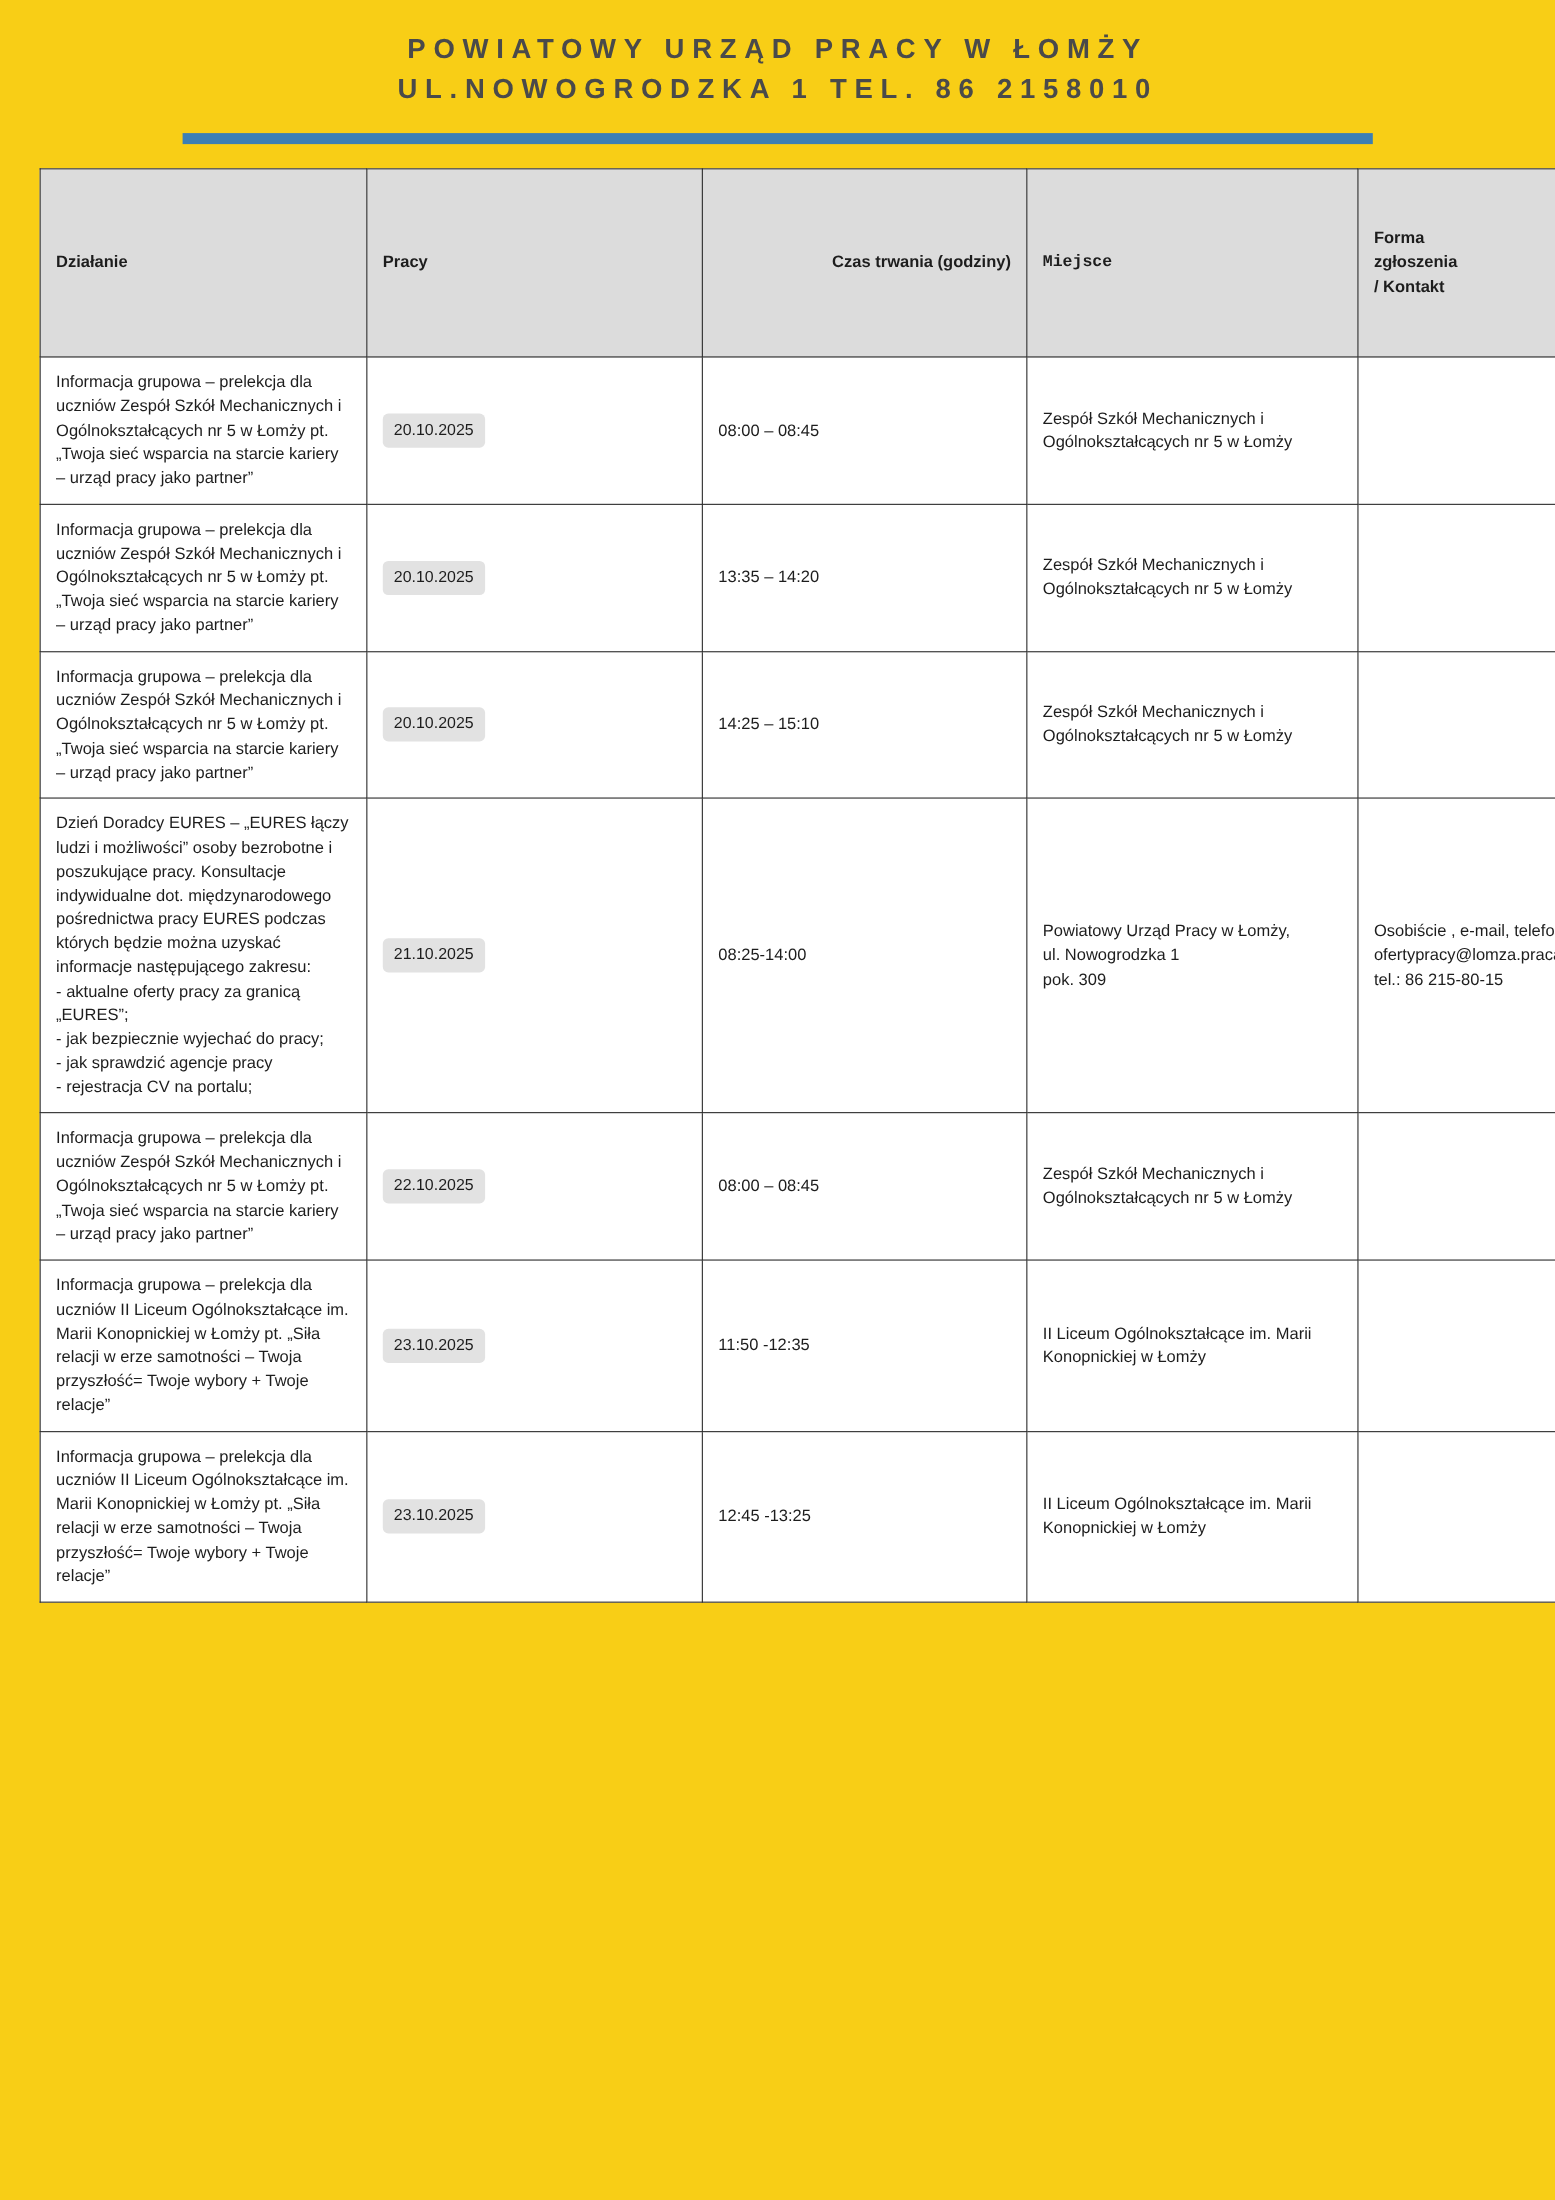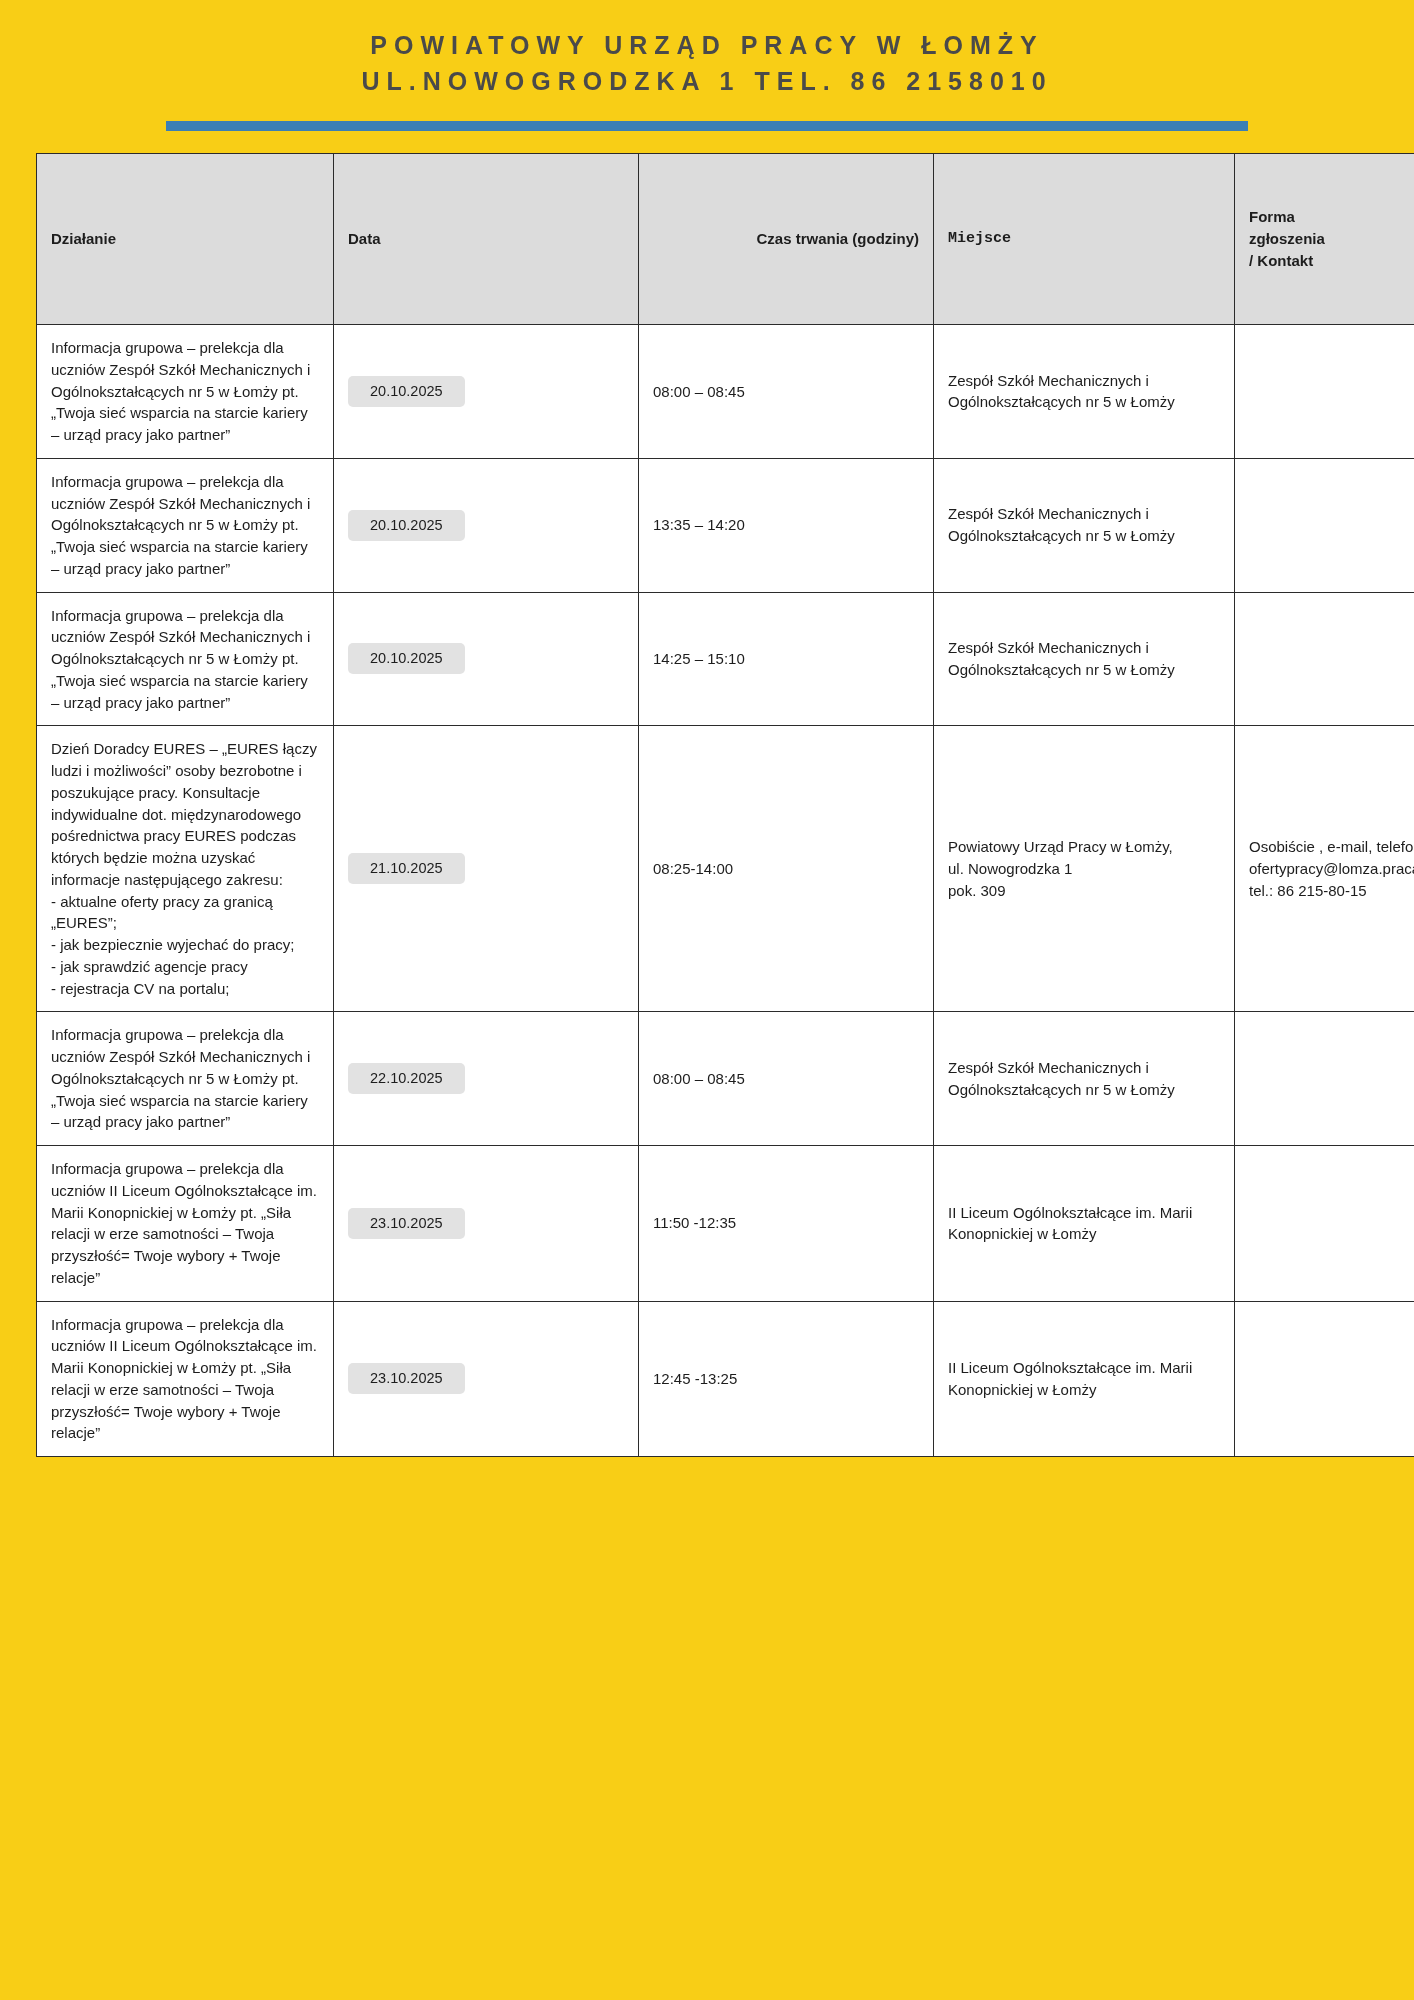--- a/index.html
+++ b/index.html
@@ -82,21 +82,21 @@
     line-height: 1.56;
   }
   td.c-data {
     vertical-align: middle;
     padding-left: 26px;
   }
   .date-chip {
     display: inline-block;
     background: #E2E2E2;
     border-radius: 5px;
-    padding: 5px 22px;
+    padding: 5px 10px;
     font-size: 14.5px;
     color: #1d1d1d;
     white-space: nowrap;
   }
   td.c-czas {
     vertical-align: middle;
     padding-left: 16px;
     font-size: 14.8px;
   }
   td.c-miejsce {
@@ -125,21 +125,21 @@
     <div class="rule-wrap">
       <div class="rule"></div>
     </div>
   </div>
 
   <div class="table-wrap">
     <table class="schedule">
       <thead>
         <tr>
           <th class="col-dzialanie">Działanie</th>
-          <th class="col-data">Data</th>
+          <th class="col-data">Pracy</th>
           <th class="col-czas">Czas trwania (godziny)</th>
           <th class="col-miejsce">Miejsce</th>
           <th class="col-forma" style="white-space:pre-line;">Forma
 zgłoszenia
 / Kontakt</th>
         </tr>
       </thead>
       <tbody>
         <tr>
           <td class="c-dzialanie">Informacja grupowa – prelekcja dla uczniów Zespół Szkół Mechanicznych i Ogólnokształcących nr 5 w Łomży pt. „Twoja sieć wsparcia na starcie kariery – urząd pracy jako partner”</td>

